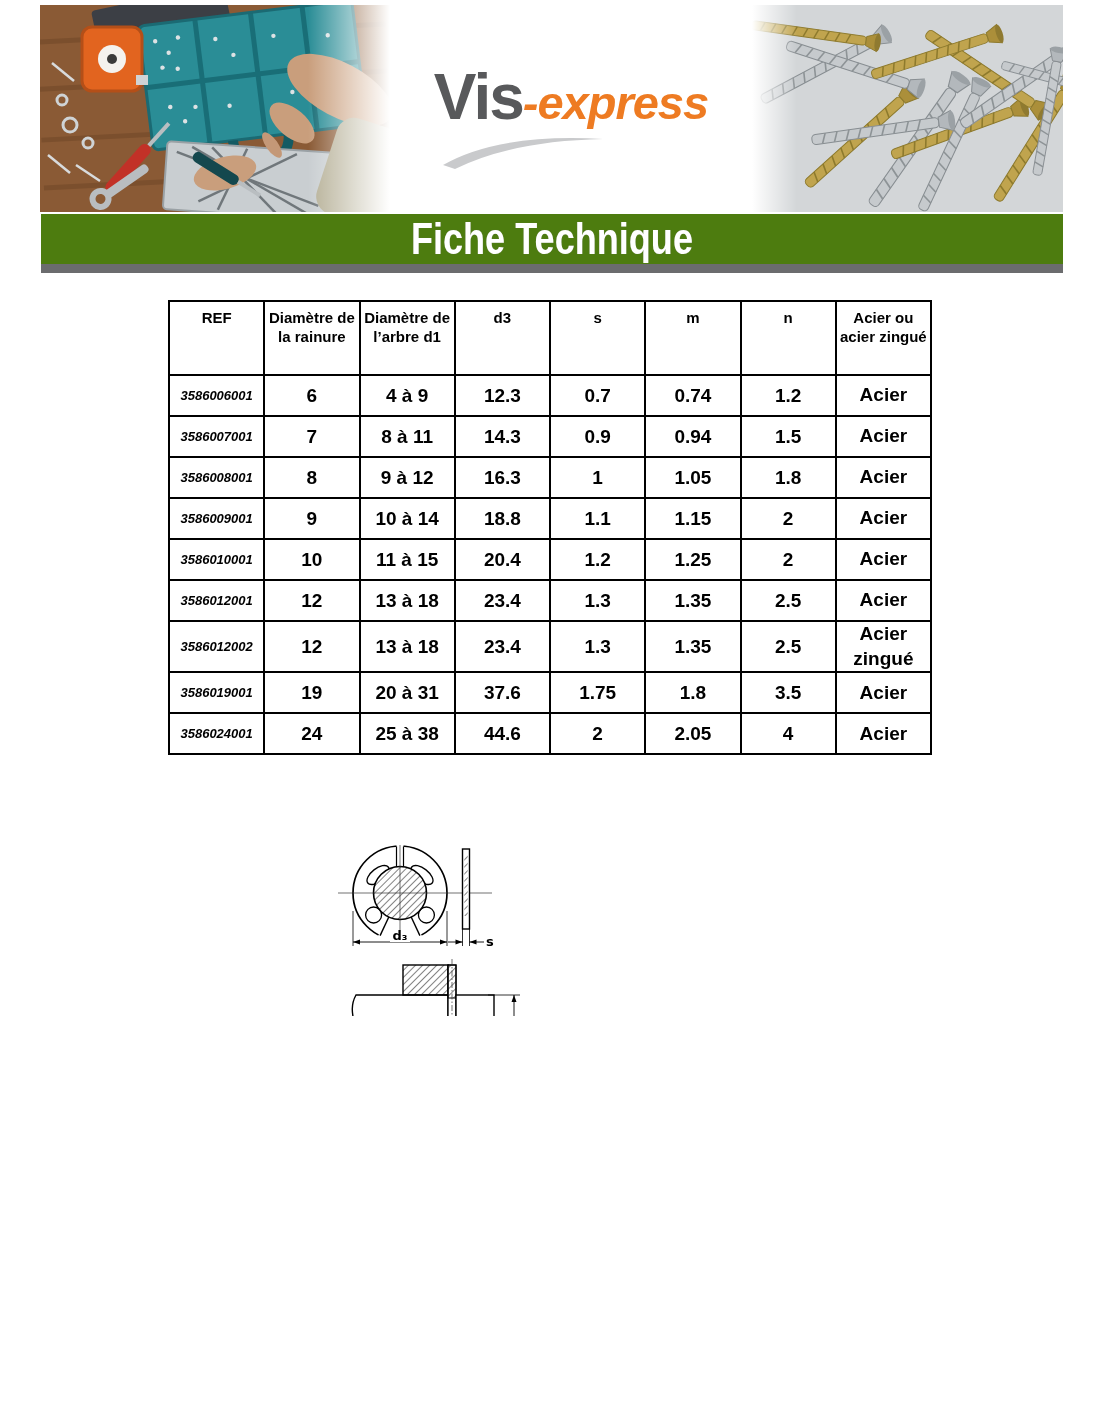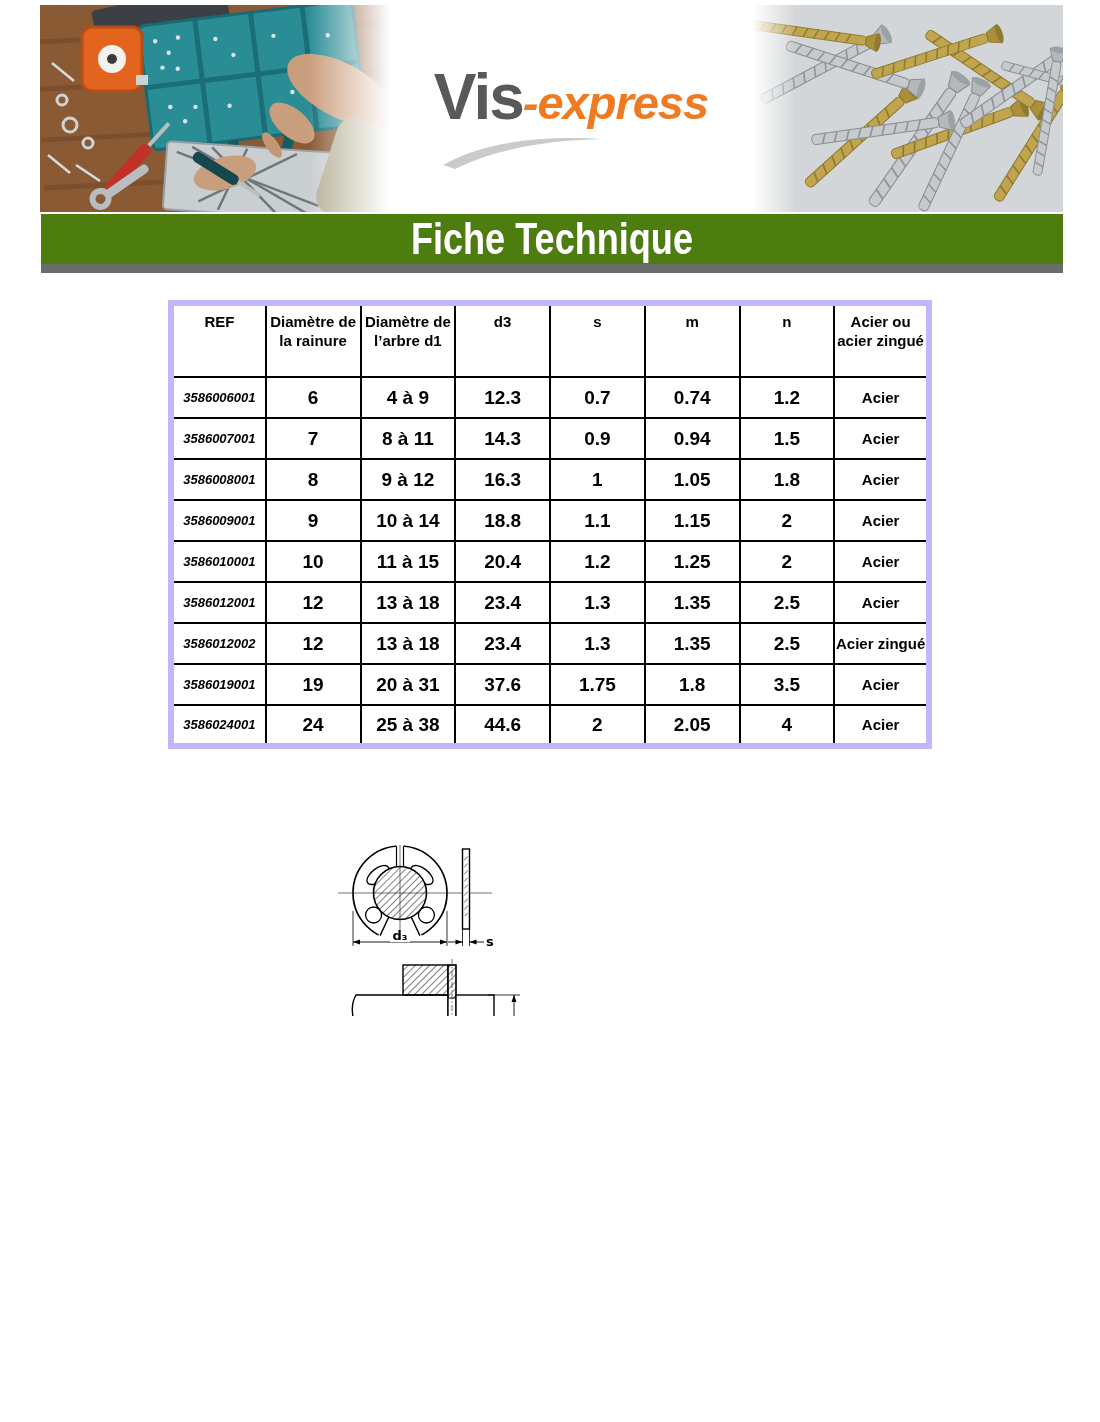--- a/index.html
+++ b/index.html
@@ -25,25 +25,25 @@
   .banner-title { color:#fff; font-weight:700; font-size:44px; line-height:1;
                   transform:scaleX(.82); transform-origin:center;
                   text-shadow:0 0 1px rgba(120,120,120,.6); letter-spacing:0px; }
   .banner-strip { position:absolute; left:41px; top:264px; width:1022px; height:9px; background:#6b6c6e; }
 
   
   .spec-table { position:absolute; left:168px; top:300px; width:764px;
                 border-collapse:collapse; table-layout:fixed; }
   .spec-table th, .spec-table td { border:2px solid #000; text-align:center; vertical-align:middle;
                                    font-weight:700; color:#000; overflow:hidden; }
-  .spec-table { border:6px solid #c4b5fd; }
+  .spec-table { border:2px solid #c4b5fd; }
   .spec-table th { height:74px; font-size:15px; line-height:1.25; vertical-align:top; padding-top:7px; }
   .spec-table td { height:41px; font-size:19px; }
   .spec-table td:first-child { font-size:13px;font-style:italic; }
-  .spec-table td:last-child  { font-size:15px; line-height:1.3; }
+  .spec-table td:last-child  { font-size:19px; line-height:1.3; }
 
   
   .drawing { position:absolute; left:330px; top:845px; }
   .clips-photo { position:absolute; left:540px; top:1030px; }
 
   .doc-ref { position:absolute; left:170px; top:1222px; font-style:italic; font-size:15px; color:#6d28d9; }
 
   .footer-line { position:absolute; left:48px; top:1381px; width:1016px; height:2px; background:#dcdcdc; }
   .footer-bar  { position:absolute; left:48px; top:1383px; width:1016px; height:39px; background:#58595b; }
 

